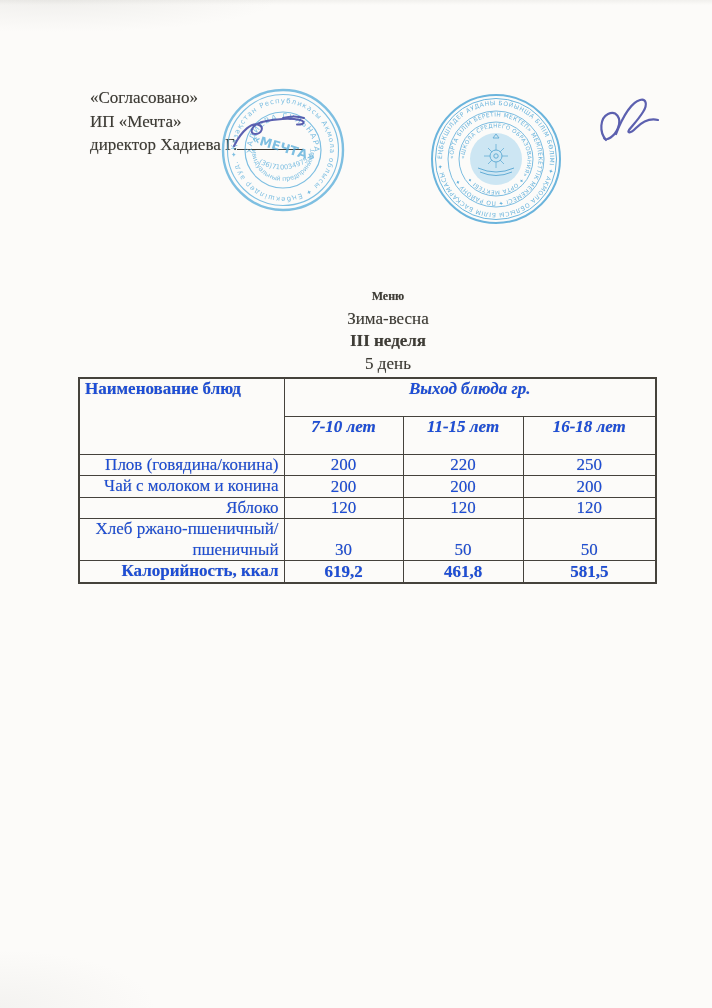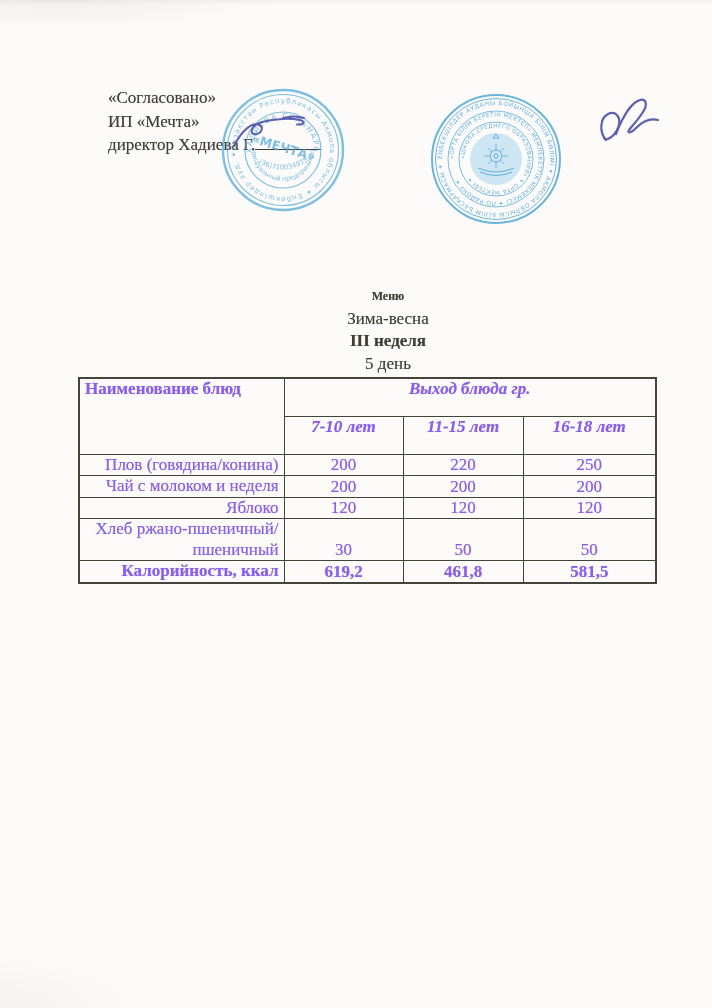--- a/index.html
+++ b/index.html
@@ -12,40 +12,40 @@
   .page::before{
     content:"";position:absolute;inset:0;pointer-events:none;
     background:
       radial-gradient(ellipse 340px 50px at 8% 0%, rgba(170,170,165,.14), transparent 65%),
       radial-gradient(ellipse 240px 90px at 0% 100%, rgba(170,170,165,.10), transparent 65%),
       linear-gradient(#f1f0ed, rgba(252,251,249,0) 5px);
   }
   .soft{text-shadow:0 0 .7px rgba(62,60,54,.45);}
   
   .approval{position:absolute;font-size:17px;line-height:23.5px;white-space:nowrap;}
-  .approval.left{left:108px;top:86px;}
+  .approval.left{left:90px;top:86px;}
   .approval.right{left:467px;top:89px;}
   .sigline{display:inline-block;border-bottom:1.6px solid #3e3c36;height:14px;vertical-align:baseline;}
   .sigline.l{width:66px;}
   .sigline.r{width:52px;}
   
   .stamp,.signature{position:absolute;pointer-events:none;}
   #stamp-left{left:221px;top:88px;opacity:.72;}
   #stamp-right{left:429px;top:92px;opacity:.80;}
   #sig-left{left:228px;top:110px;}
   #sig-right{left:596px;top:94px;}
   
   .titleblock{position:absolute;left:64px;top:285px;width:648px;text-align:center;font-size:17px;line-height:22.5px;}
   .titleblock .b{font-weight:bold;}
   .titleblock .t1{font-size:12px;}
   
   table.menu{
     position:absolute;left:78px;top:377px;width:577px;
     border-collapse:collapse;table-layout:fixed;
-    font-size:17px;color:#8b5cf6;
+    font-size:17px;color:#1d4ed8;
   }
   table.menu td,table.menu th{
     border:1.6px solid #45423c;padding:0 5px;overflow:hidden;
   }
   table.menu{border:2.5px solid #45423c;}
   th{font-weight:bold;text-align:left;vertical-align:top;padding-top:4px;}
   th.ctr{text-align:center;font-style:italic;}
   th.age{padding-top:9px;}
   td.name{text-align:right;vertical-align:bottom;line-height:20.5px;padding-bottom:1px;}
   td.val{text-align:center;vertical-align:bottom;padding-bottom:1px;}
@@ -172,21 +172,21 @@
       <th class="ctr age">11-15 лет</th>
       <th class="ctr age">16-18 лет</th>
     </tr>
     <tr style="height:21px">
       <td class="name">Плов (говядина/конина)</td>
       <td class="val">200</td>
       <td class="val">220</td>
       <td class="val">250</td>
     </tr>
     <tr style="height:21px">
-      <td class="name">Чай с молоком и неделя</td>
+      <td class="name">Чай с молоком и конина</td>
       <td class="val">200</td>
       <td class="val">200</td>
       <td class="val">200</td>
     </tr>
     <tr style="height:20px">
       <td class="name">Яблоко</td>
       <td class="val">120</td>
       <td class="val">120</td>
       <td class="val">120</td>
     </tr>

